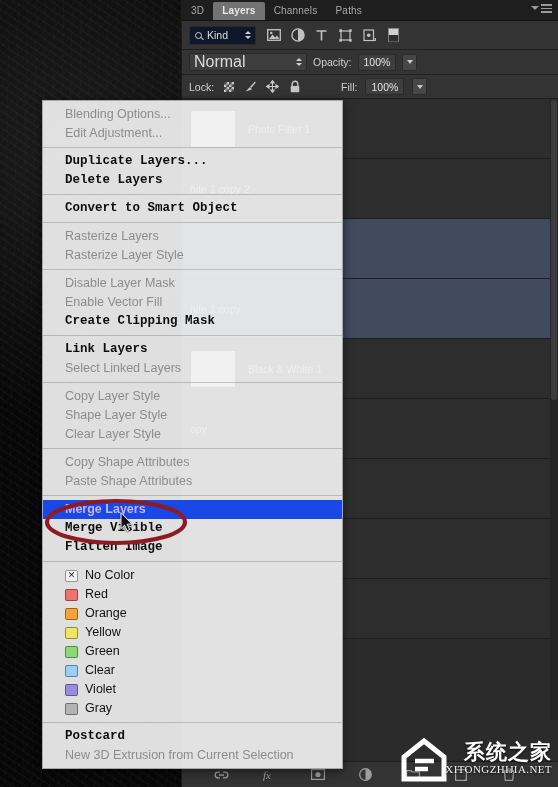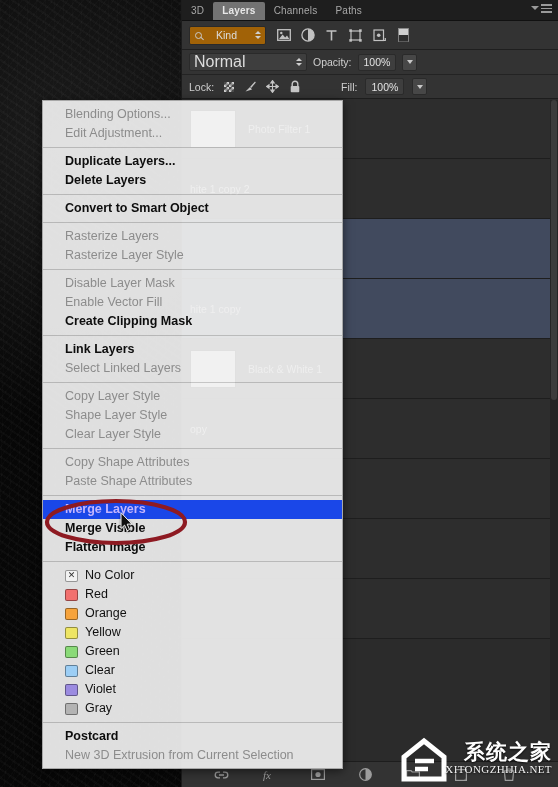--- a/index.html
+++ b/index.html
@@ -47,22 +47,22 @@
   }
   .pm-tri{ width:0;height:0;border-left:4px solid transparent;border-right:4px solid transparent;border-top:4px solid #9a9a9a; }
   .pm-lines{ display:flex; flex-direction:column; gap:2px; }
   .pm-lines i{ display:block; width:11px; height:1.5px; background:#9a9a9a; }
 
   .filterbar{
     height:29px; background:#333; display:flex; align-items:center;
     padding:0 7px; gap:7px; border-bottom:1px solid #1f1f1f;
   }
   .kind-select{
-    display:flex; align-items:center; gap:14px;
-    background:#a16207; border:1px solid #2a2a2a; border-radius:2px;
+    display:flex; align-items:center; gap:5px;
+    background:#0f172a; border:1px solid #2a2a2a; border-radius:2px;
     height:19px; padding:0 4px 0 5px; min-width:67px;
   }
   .kind-select .lbl{ font-size:10.5px; color:#dcdcdc; }
   .mag{ width:7px;height:7px;border:1.4px solid #c9c9c9;border-radius:50%;position:relative;display:inline-block; }
   .mag::after{ content:""; position:absolute; right:-3px; bottom:-2px; width:4px; height:1.4px; background:#c9c9c9; transform:rotate(42deg); }
   .stepper{ display:flex;flex-direction:column;gap:2px;margin-left:auto;padding-left:4px; }
   .stepper i{ width:0;height:0;border-left:3px solid transparent;border-right:3px solid transparent; }
   .stepper i.up{ border-bottom:3.5px solid #cfcfcf; }
   .stepper i.dn{ border-top:3.5px solid #cfcfcf; }
   .ficons{ display:flex; align-items:center; gap:9px; margin-left:3px; }
@@ -135,21 +135,21 @@
     background:rgba(240,240,240,0.93);
     border:1px solid rgba(120,120,120,.55);
     box-shadow:0 2px 9px rgba(0,0,0,.55);
     font-size:12.5px; color:#111;
     padding:4px 0 3px 0;
   }
   .mi{
     height:19px; line-height:19px; padding:0 10px 0 22px; white-space:nowrap;
   }
   .mi.disabled{ color:#8c8c8c; }
-  .mi.bold{ font-weight:bold; color:#0d0d0d; }
+  .mi.bold{ font-weight:bold; color:#0d0d0d;font-family:Liberation Mono, monospace; }
   .mi.highlight{
     background:#1a47e8; color:#c4b5fd; font-weight:bold;
   }
   .msep{ height:1px; background:rgba(0,0,0,.18); margin:4px 0; }
 
   .mi.color{ display:flex; align-items:center; gap:7px; padding-left:22px; }
   .swatch{ width:13px;height:12px;border:1px solid rgba(0,0,0,.38);border-radius:2px;flex:none; }
   .swatch.nocolor{
     background:#f2f2f2;display:flex;align-items:center;justify-content:center;
     font-size:9px;color:#333;line-height:1;

